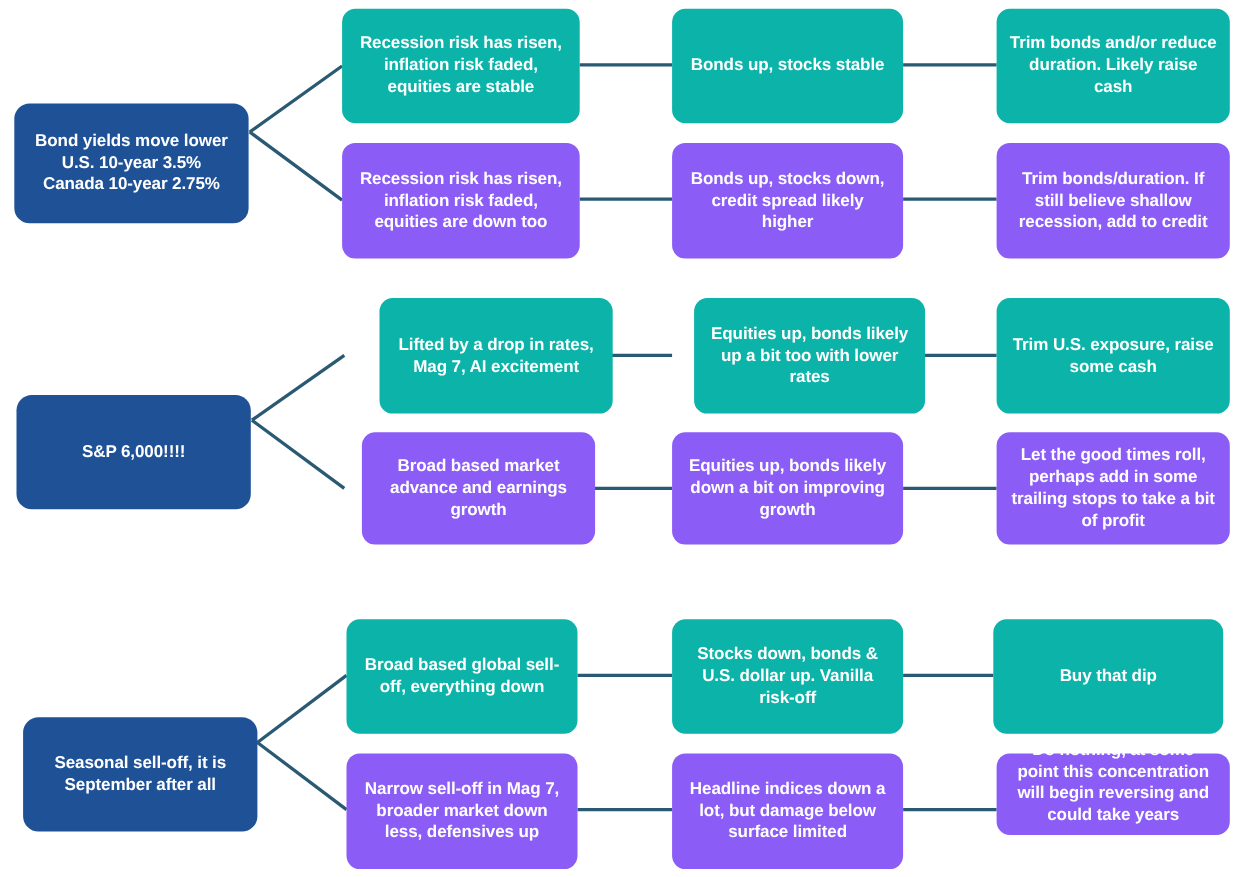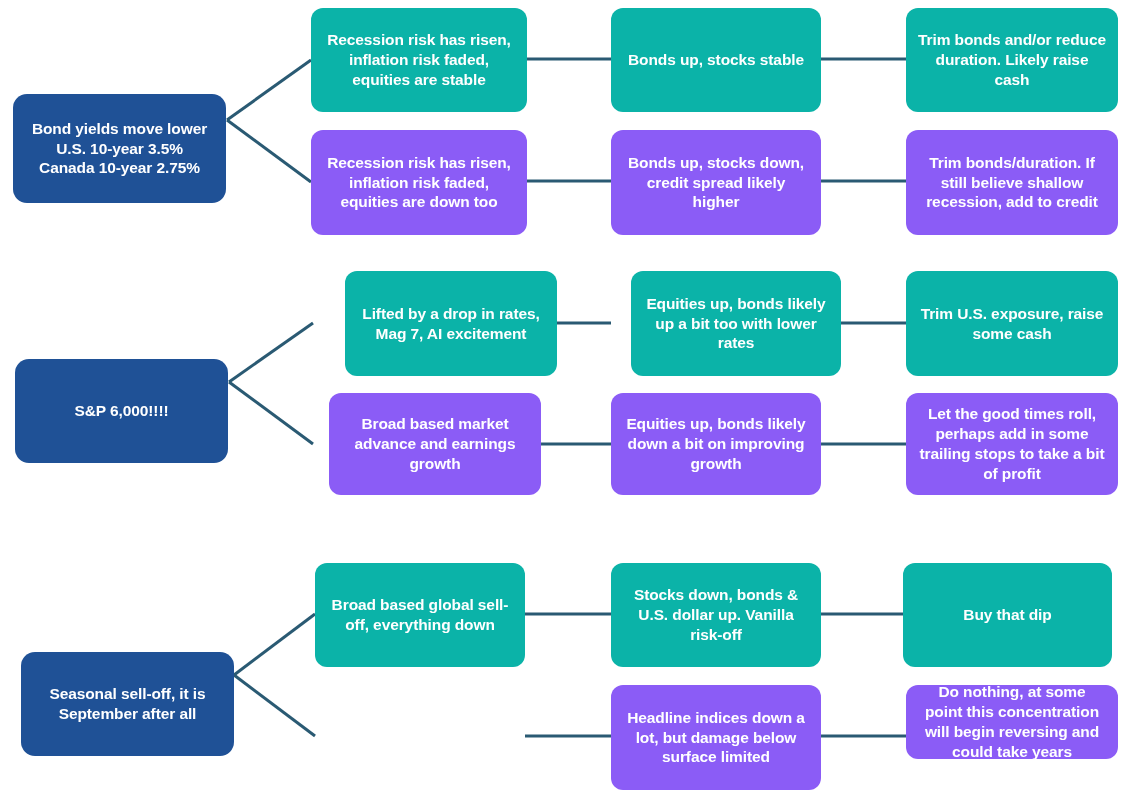--- a/index.html
+++ b/index.html
@@ -126,20 +126,23 @@
   <div class="node teal" style="left:315px;top:563px;width:210px;height:104px;">
     <span>Broad based global sell-off, everything down</span>
   </div>
   <div class="node teal" style="left:611px;top:563px;width:210px;height:104px;">
     <span>Stocks down, bonds &amp; U.S. dollar up. Vanilla risk-off</span>
   </div>
   <div class="node teal" style="left:903px;top:563px;width:209px;height:104px;">
     <span>Buy that dip</span>
   </div>
 
+  <div class="node dteal" style="left:315px;top:685px;width:210px;height:105px;">
+    <span>Narrow sell-off in Mag 7, broader market down less, defensives up</span>
+  </div>
   <div class="node dteal" style="left:611px;top:685px;width:210px;height:105px;">
     <span>Headline indices down a lot, but damage below surface limited</span>
   </div>
-  <div class="node dteal" style="left:906px;top:685px;width:212px;height:74px;">
+  <div class="node dteal" style="left:906px;top:685px;width:212px;height:74px;align-items:flex-end;">
     <span>Do nothing, at some point this concentration will begin reversing and could take years</span>
   </div>
 
 </div>
 
 </body></html>

